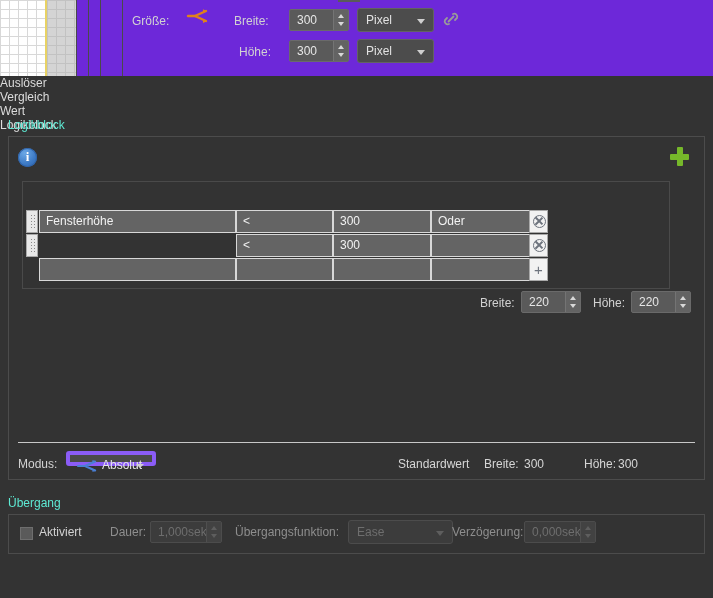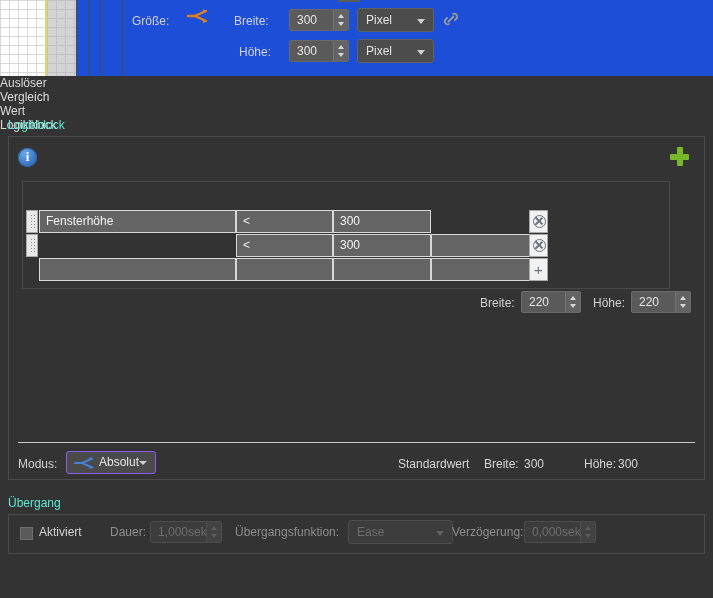--- a/index.html
+++ b/index.html
@@ -16,21 +16,21 @@
   .canvas-strip{position:absolute;left:0;top:0;width:76px;height:76px;background:#fff;}
   .grid-white{position:absolute;left:0;top:0;width:45px;height:76px;
     background-color:#ffffff;
     background-image:linear-gradient(to right,#d8d8d8 1px,transparent 1px),linear-gradient(to bottom,#d8d8d8 1px,transparent 1px);
     background-size:9px 9px;}
   .guide{position:absolute;left:45px;top:0;width:2px;height:76px;background:#e8d264;}
   .grid-grey{position:absolute;left:47px;top:0;width:29px;height:76px;
     background-color:#d4d4d4;
     background-image:linear-gradient(to right,#c2c2c2 1px,transparent 1px),linear-gradient(to bottom,#c2c2c2 1px,transparent 1px);
     background-size:9px 9px;}
-  .panel-dark{position:absolute;left:76px;top:0;width:637px;height:76px;background:#1d4ed8;}
+  .panel-dark{position:absolute;left:76px;top:0;width:637px;height:76px;background:#6d28d9;}
   .v-sep{position:absolute;top:0;width:1px;height:76px;background:#4a4a4a;}
   .bg-fields{position:absolute;left:0;top:0;width:637px;height:76px;}
   .lbl{position:absolute;color:#d2d2d2;font-size:12px;}
   .spin{position:absolute;height:22px;background:#5a5a5a;border:1px solid #6a6a6a;border-radius:2px;box-sizing:border-box;}
   .spin .val{position:absolute;left:7px;top:3px;font-size:12px;color:#e6e6e6;}
   .spin .arrows{position:absolute;right:0;top:0;width:15px;height:100%;background:#636363;border-left:1px solid #747474;box-sizing:border-box;}
   .spin .arrows .up,.spin .arrows .dn{position:absolute;left:4px;width:0;height:0;border-left:3.5px solid transparent;border-right:3.5px solid transparent;}
   .spin .arrows .up{top:4px;border-bottom:4px solid #d8d8d8;}
   .spin .arrows .dn{bottom:4px;border-top:4px solid #d8d8d8;}
   .combo{position:absolute;height:24px;background:#4c4c4c;border:1px solid #636363;border-radius:3px;box-sizing:border-box;}
@@ -74,21 +74,21 @@
   .grip i{position:absolute;top:4px;width:1px;height:15px;
     background:repeating-linear-gradient(to bottom,#8a8a8a 0,#8a8a8a 1px,transparent 1px,transparent 3px);}
   .grip i.a{left:4px;} .grip i.b{left:7px;}
   .rowbtn{position:absolute;width:19px;height:23px;box-sizing:border-box;background:#f2f2f2;border:1px solid #a9a9a9;cursor:default;}
   .rowbtn .circ{position:absolute;left:3px;top:4px;width:13px;height:13px;border-radius:50%;border:1.5px solid #6d737d;box-sizing:border-box;}
   .rowbtn .circ:before,.rowbtn .circ:after{content:"";position:absolute;left:4.2px;top:-0.3px;width:1.6px;height:10px;background:#6d737d;}
   .rowbtn .circ:before{transform:rotate(45deg);} .rowbtn .circ:after{transform:rotate(-45deg);}
   .rowbtn .pl{position:absolute;left:0;right:0;top:1px;text-align:center;color:#6d737d;font-size:15px;line-height:20px;}
 
   
-  .modecombo{position:absolute;height:23px;background:#4a4a4a;border:1px solid #8b5cf6;border-radius:3px;box-sizing:border-box;}
+  .modecombo{position:absolute;height:15px;background:#4a4a4a;border:4px solid #8b5cf6;border-radius:3px;box-sizing:border-box;}
   .modecombo .mtext{position:absolute;left:32px;top:3px;font-size:12px;color:#e6e6e6;}
   .modecombo .marrow{position:absolute;right:8px;top:9px;width:0;height:0;border-left:4px solid transparent;border-right:4px solid transparent;border-top:4.5px solid #cfcfcf;}
 
   .statictext{position:absolute;font-size:12px;color:#d6d6d6;}
 
   .divline{position:absolute;height:1px;background:#c8c8c8;}
 
   
   .chk{position:absolute;width:13px;height:13px;background:#5a5a5a;border:1px solid #6e6e6e;box-sizing:border-box;cursor:default;}
   .spin.dis{background:#3c3c3c;border-color:#4c4c4c;}
@@ -190,20 +190,23 @@
       </div>
       <div class="cell" style="left:39px;top:134px;width:197px;">
         <span>Fensterhöhe</span>
       </div>
       <div class="cell" style="left:236px;top:134px;width:97px;">
         <span>&lt;</span>
       </div>
       <div class="cell" style="left:333px;top:134px;width:98px;">
         <span>300</span>
       </div>
+      <div class="cell" style="left:431px;top:134px;width:101px;">
+        <span>Oder</span>
+      </div>
       <div class="rowbtn" style="left:529px;top:134px;">
         <div class="circ"></div>
       </div>
 
       <div class="grip" style="left:26px;top:158px;">
         <i class="a"></i>
           <i class="b"></i>
       </div>
       <div class="cell" style="left:236px;top:158px;width:97px;">
         <span>&lt;</span>

